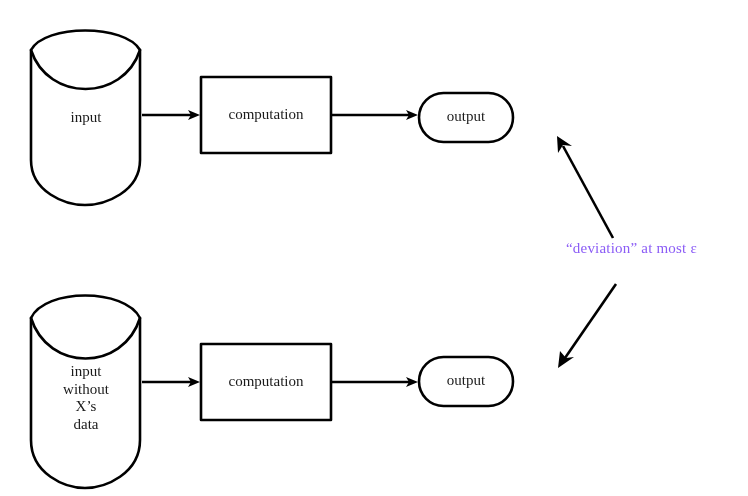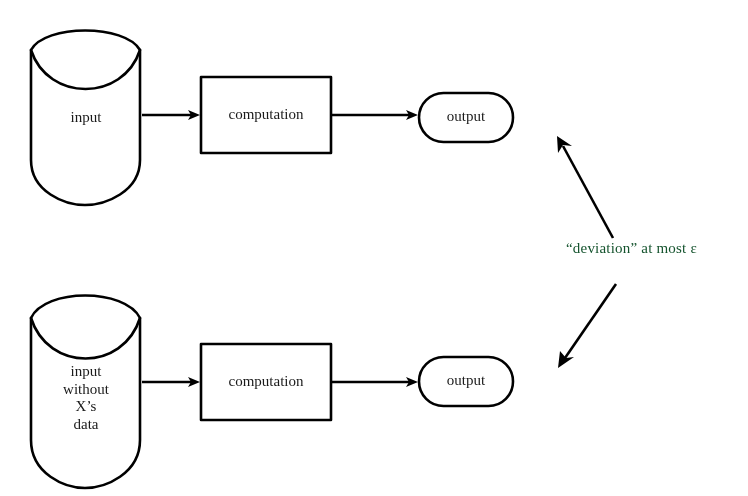--- a/index.html
+++ b/index.html
@@ -63,21 +63,21 @@
     color: #1a1a1a;
     white-space: pre-line;
     pointer-events: none;
   }
   .node-label.centered {
     transform: translate(-50%, -50%);
   }
   #deviation-label {
     position: absolute;
     font-size: 15px;
-    color: #14532d;
+    color: #8b5cf6;
     white-space: nowrap;
     letter-spacing: 0.2px;
   }
 </style>
 </head>
 <body>
 
 <div id="canvas">
 
   <svg id="diagram-svg" viewBox="0 0 748 496">

